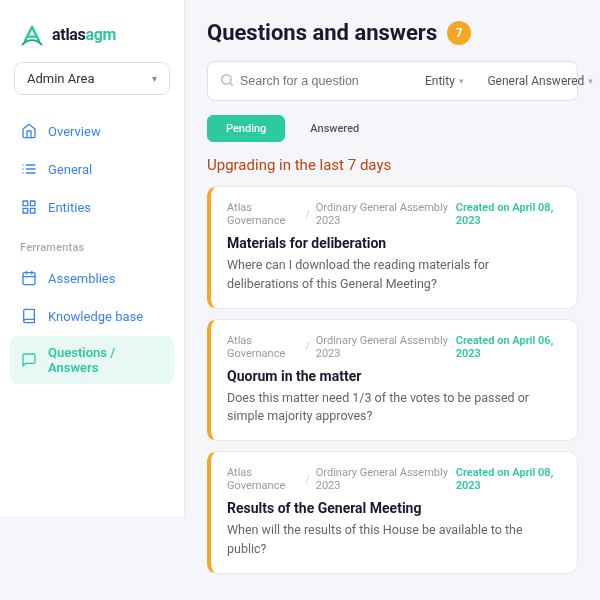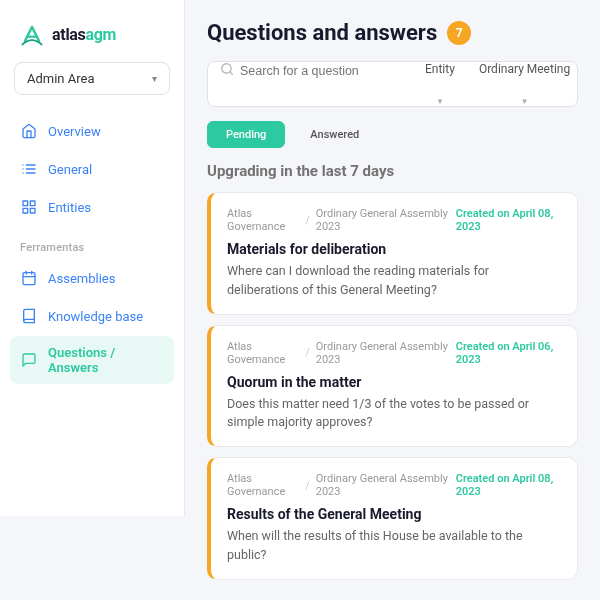--- a/index.html
+++ b/index.html
@@ -113,26 +113,26 @@
       display: flex;
       align-items: center;
       justify-content: center;
       font-size: 12px;
       font-weight: 700;
     }
 
     
     .search-filter-row {
       display: flex;
-      align-items: flex-start;
+      align-items: center;
       gap: 8px;
       background: #fff;
       border: 1px solid #e0e0e8;
       border-radius: 8px;
-      padding: 0 12px;
+      padding: 10px 12px;
       margin-bottom: 14px;
     }
     .search-input-wrapper {
       display: flex;
       align-items: center;
       gap: 6px;
       flex: 1;
     }
     .search-icon-svg { color: #bbb; }
     .search-input {
@@ -145,26 +145,25 @@
     }
     .filter-divider {
       width: 1px;
       height: 18px;
       background: #e0e0e8;
       margin: 0 4px;
     }
     .filter-btn {
       display: flex;
       align-items: center;
-      gap: 20px;
+      gap: 4px;
       font-size: 12px;
       color: #555;
       cursor: pointer;
       white-space: nowrap;
-      flex-direction: column;
     }
     .filter-btn .arrow { font-size: 9px; color: #aaa; }
 
     
     .tabs-row {
       display: flex;
       align-items: center;
       gap: 6px;
       margin-bottom: 14px;
     }
@@ -183,22 +182,22 @@
     }
     .tab.inactive {
       background: transparent;
       color: #555;
       border-color: transparent;
     }
 
     
     .section-heading {
       font-size: 15px;
-      font-weight: 700;
-      color: #737373;
+      font-weight: 400;
+      color: #c2410c;
       margin-bottom: 12px;
     }
 
     
     .card {
       background: #fff;
       border-radius: 10px;
       border: 1px solid #e8e8ee;
       padding: 14px 16px;
       margin-bottom: 10px;
@@ -335,21 +334,21 @@
       </span>
       <input class="search-input" type="text" placeholder="Search for a question" style="">
     </div>
     <div class="filter-divider"></div>
     <div class="filter-btn">
       <span>Entity</span>
       <span class="arrow">▾</span>
     </div>
     <div class="filter-divider"></div>
     <div class="filter-btn">
-      <span>Ordinary Meeting</span>
+      <span>General Answered</span>
       <span class="arrow">▾</span>
     </div>
     <div class="filter-divider"></div>
 
   </div>
 
   <div class="tabs-row">
     <div class="tab active">
       <span>Pending</span>
     </div>

